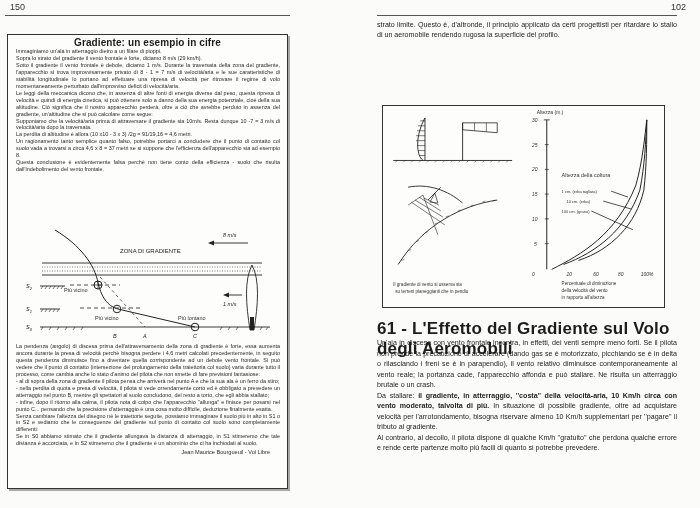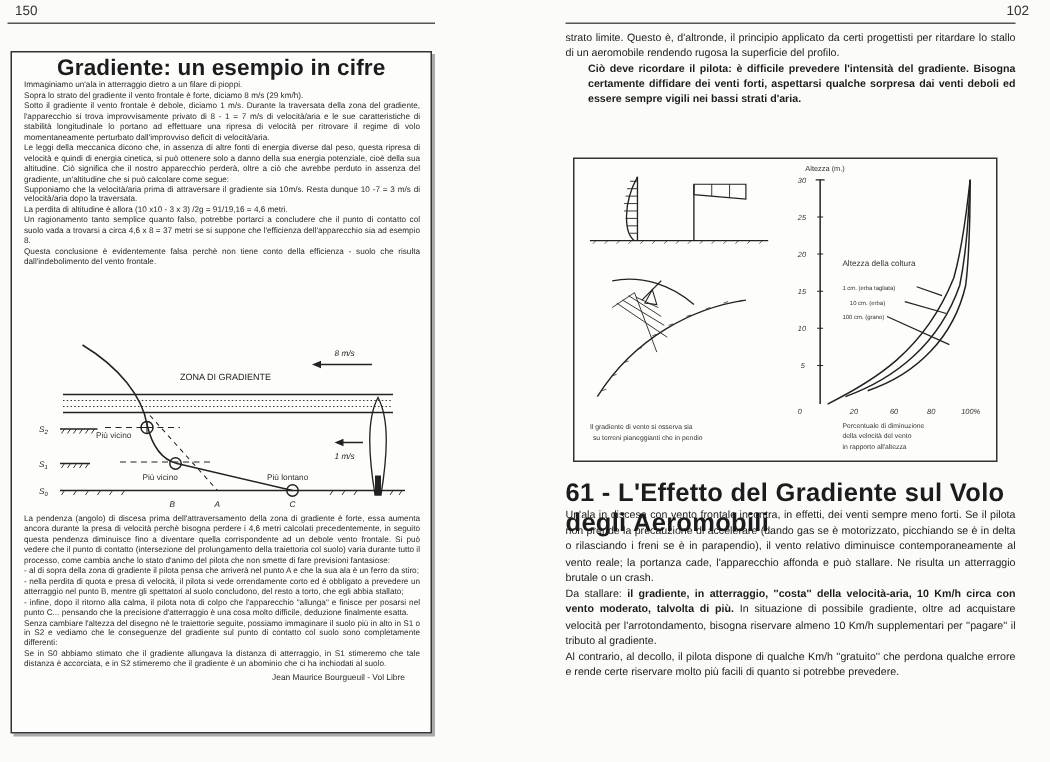--- a/index.html
+++ b/index.html
@@ -12,21 +12,21 @@
 
   .page-num { position: absolute; top: 2px; font-size: 9px; color: #333; }
   .page-left .page-num { left: 10px; }
   .page-right .page-num { right: 14px; }
   .rule { position: absolute; top: 15px; height: 1px; background: #555; }
   .page-left .rule { left: 5px; width: 285px; }
   .page-right .rule { left: 27px; width: 300px; }
 
   
   .box { position: absolute; left: 7px; top: 34px; width: 281px; height: 455px; border: 1px solid #333; box-shadow: 2px 2px 0 #aaa; background: #fdfdfb; }
-  .box-title { text-align: center; font-weight: bold; font-size: 15px; margin-top: 2px; letter-spacing: 0.1px; }
+  .box-title { text-align: center; font-weight: bold; font-size: 10px; margin-top: 2px; letter-spacing: 0.1px; }
   .box-text { font-size: 5.45px; line-height: 6.95px; padding: 0 7px 0 8px; text-align: justify; color: #2a2a2a; }
   .box-text p { margin: 0; }
   .box-text2 { position: absolute; top: 308px; left: 0; right: 0; }
   .signature { text-align: right; font-size: 5.6px; padding-right: 10px; margin-top: 2px; }
 
   .diagram-left { position: absolute; left: 12px; top: 190px; width: 265px; height: 115px; }
   .diagram-left svg { width: 100%; height: 100%; }
   .svg-label { font-family: "Liberation Sans", sans-serif; }
 
   
@@ -121,21 +121,20 @@
     </div>
   </div>
 </div>
 
 <div class="page page-right">
   <div class="page-num">102</div>
   <div class="rule"></div>
 
   <div class="intro-text">
     <div>strato limite. Questo è, d'altronde, il principio applicato da certi progettisti per ritardare lo stallo di un aeromobile rendendo rugosa la superficie del profilo.</div>
-    <div class="indent bold">Ciò deve ricordare il pilota:  è difficile prevedere l'intensità del gradiente. Bisogna certamente diffidare dei venti forti, aspettarsi qualche sorpresa dai venti deboli ed essere sempre vigili nei bassi strati d'aria.</div>
   </div>
 
   <div class="figure-right">
     <svg viewBox="0 0 283 203">
 
       <path d="M42,12 C32,30 33,50 40,55" fill="none" stroke="#222" stroke-width="0.9"></path>
       <line x1="42" y1="12" x2="42" y2="55" stroke="#222" stroke-width="0.9"></line>
       <path d="M37,15 h5 M35,20 h7 M34,25 h8 M33,30 h9 M33,35 h9 M34,40 h8 M35,45 h7 M37,50 h5" stroke="#222" stroke-width="0.6"></path>
       <line x1="10" y1="55" x2="130" y2="55" stroke="#222" stroke-width="0.9"></line>
       <path d="M12,57 l2,-2 M20,57 l2,-2 M28,57 l2,-2 M36,57 l2,-2 M44,57 l2,-2 M52,57 l2,-2 M60,57 l2,-2 M68,57 l2,-2 M76,57 l2,-2 M84,57 l2,-2 M92,57 l2,-2 M100,57 l2,-2 M108,57 l2,-2 M116,57 l2,-2 M124,57 l2,-2" stroke="#222" stroke-width="0.5"></path>
@@ -183,15 +182,15 @@
       <text class="svg-label" x="180" y="181" font-size="4.6" fill="#333">Percentuale di diminuzione</text>
       <text class="svg-label" x="180" y="188" font-size="4.6" fill="#333">della velocità del vento</text>
       <text class="svg-label" x="180" y="195" font-size="4.6" fill="#333">in rapporto all'altezza</text>
     </svg>
   </div>
 
   <div class="section-title">61 - L'Effetto del Gradiente sul Volo degli Aeromobili</div>
   <div class="section-text">
     <p>Un'ala in discesa con vento frontale incontra, in effetti, dei venti sempre meno forti. Se il pilota non prende la precauzione di accelerare (dando gas se è motorizzato, picchiando se è in delta o rilasciando i freni se è in parapendio), il vento relativo diminuisce contemporaneamente al vento reale; la portanza cade, l'apparecchio affonda e può stallare. Ne risulta un atterraggio brutale o un crash.</p>
     <p><span>Da stallare: </span><span class="bold">il gradiente, in atterraggio, ''costa'' della velocità-aria, 10 Km/h circa con vento moderato, talvolta di più.</span><span> In situazione di possibile gradiente, oltre ad acquistare velocità per l'arrotondamento, bisogna riservare almeno 10 Km/h supplementari per ''pagare'' il tributo al gradiente.</span></p>
-    <p>Al contrario, al decollo, il pilota dispone di qualche Km/h ''gratuito'' che perdona qualche errore e rende certe riservare molto più facili di quanto si potrebbe prevedere.</p>
+    <p>Al contrario, al decollo, il pilota dispone di qualche Km/h ''gratuito'' che perdona qualche errore e rende certe partenze molto più facili di quanto si potrebbe prevedere.</p>
   </div>
 </div>
 
 </body></html>

